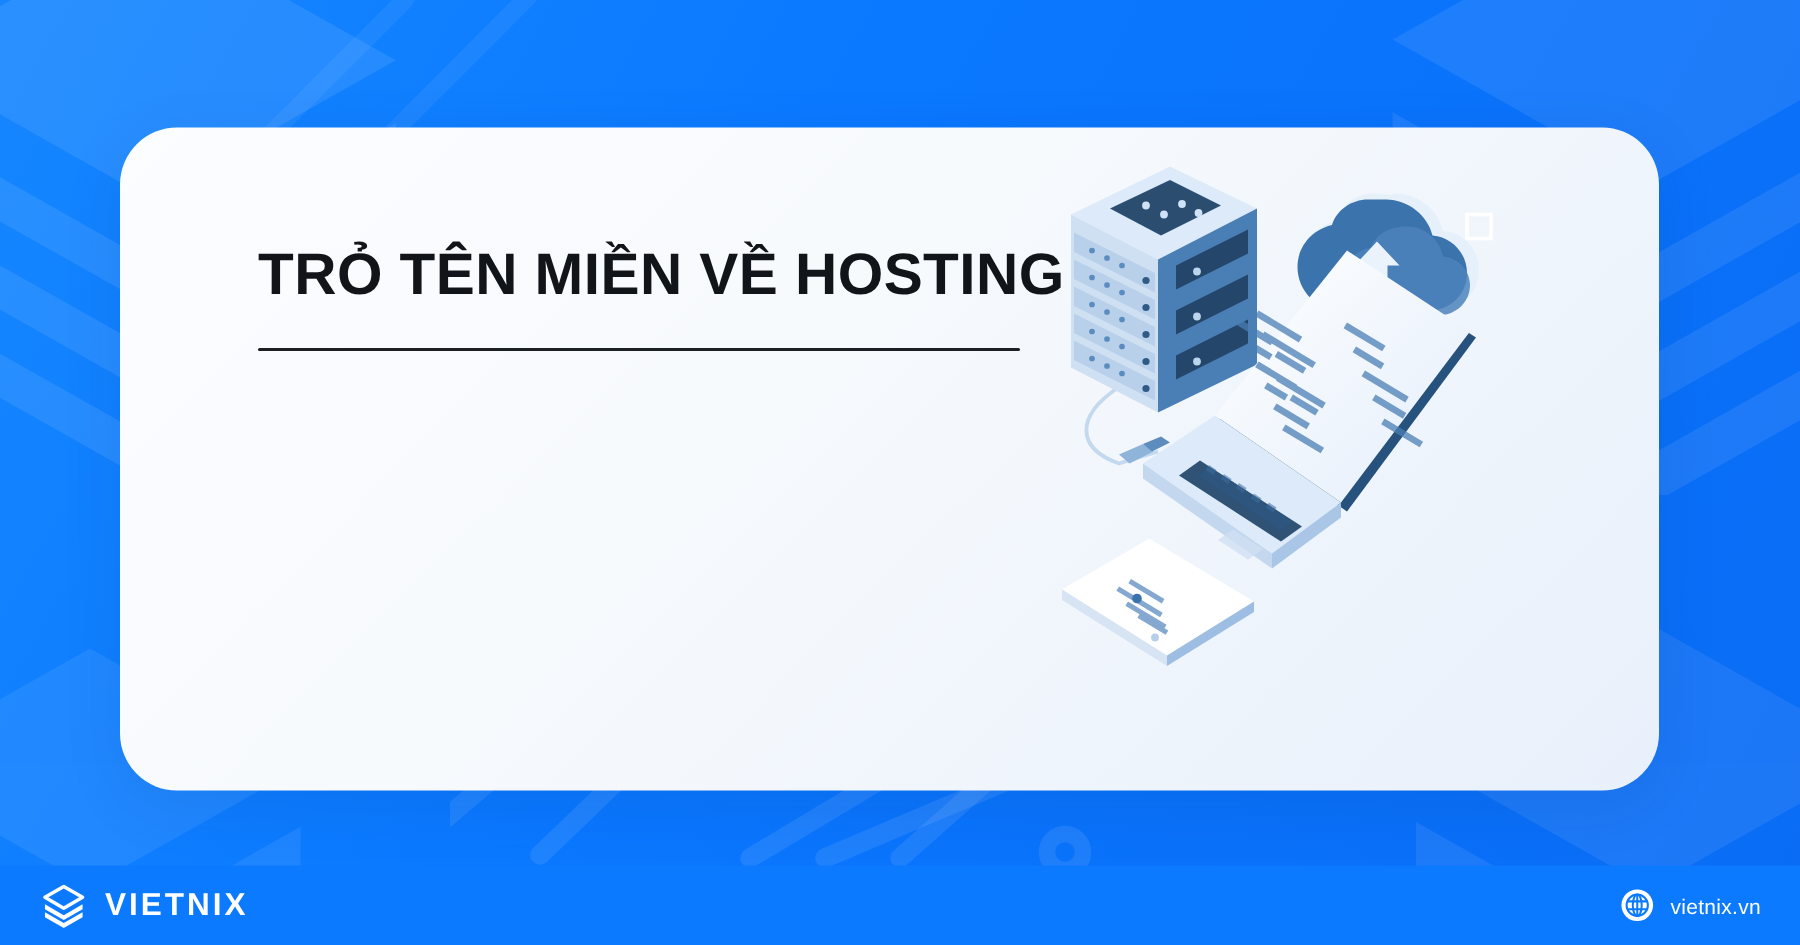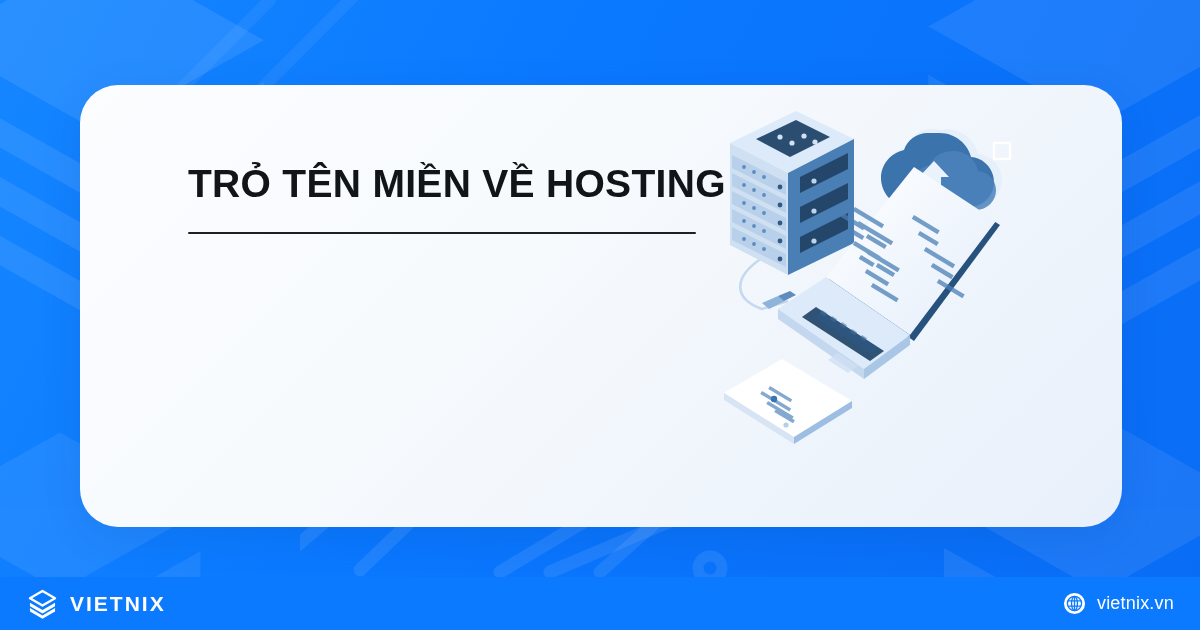--- a/index.html
+++ b/index.html
@@ -25,30 +25,29 @@
     display:flex;align-items:center;justify-content:space-between;
     padding:0 26px;box-sizing:border-box;z-index:6;
   }
   .brand{display:flex;align-items:center;gap:11px;}
   .brand-mark{width:33px;height:33px;display:block;}
   .brand-name{
     color:#ffffff;font-size:21px;font-weight:700;letter-spacing:2.0px;
   }
   .site{display:flex;align-items:center;gap:11px;}
   .globe{width:23px;height:23px;display:block;}
-  .site-url{color:#ffffff;font-size:18px;letter-spacing:.2px;}
+  .site-url{color:#ffffff;font-size:14px;letter-spacing:.2px;}
 
   
   .card{
     position:absolute;left:80px;top:85px;width:1026px;height:442px;
     border-radius:38px;
     background:linear-gradient(135deg,#fbfdff 0%,#f7fafd 40%,#e8f0fb 100%);
     z-index:4;overflow:hidden;
     box-shadow:0 10px 40px rgba(2,40,95,.10);
-    padding-left:16px;
   }
   .card-inner{position:relative;width:100%;height:100%;display:flex;}
 
   .text-col{
     width:640px;box-sizing:border-box;
     padding:78px 0 0 92px;
   }
   .title{
     margin:0;
     font-family:"Liberation Sans Narrow","Liberation Sans",sans-serif;

